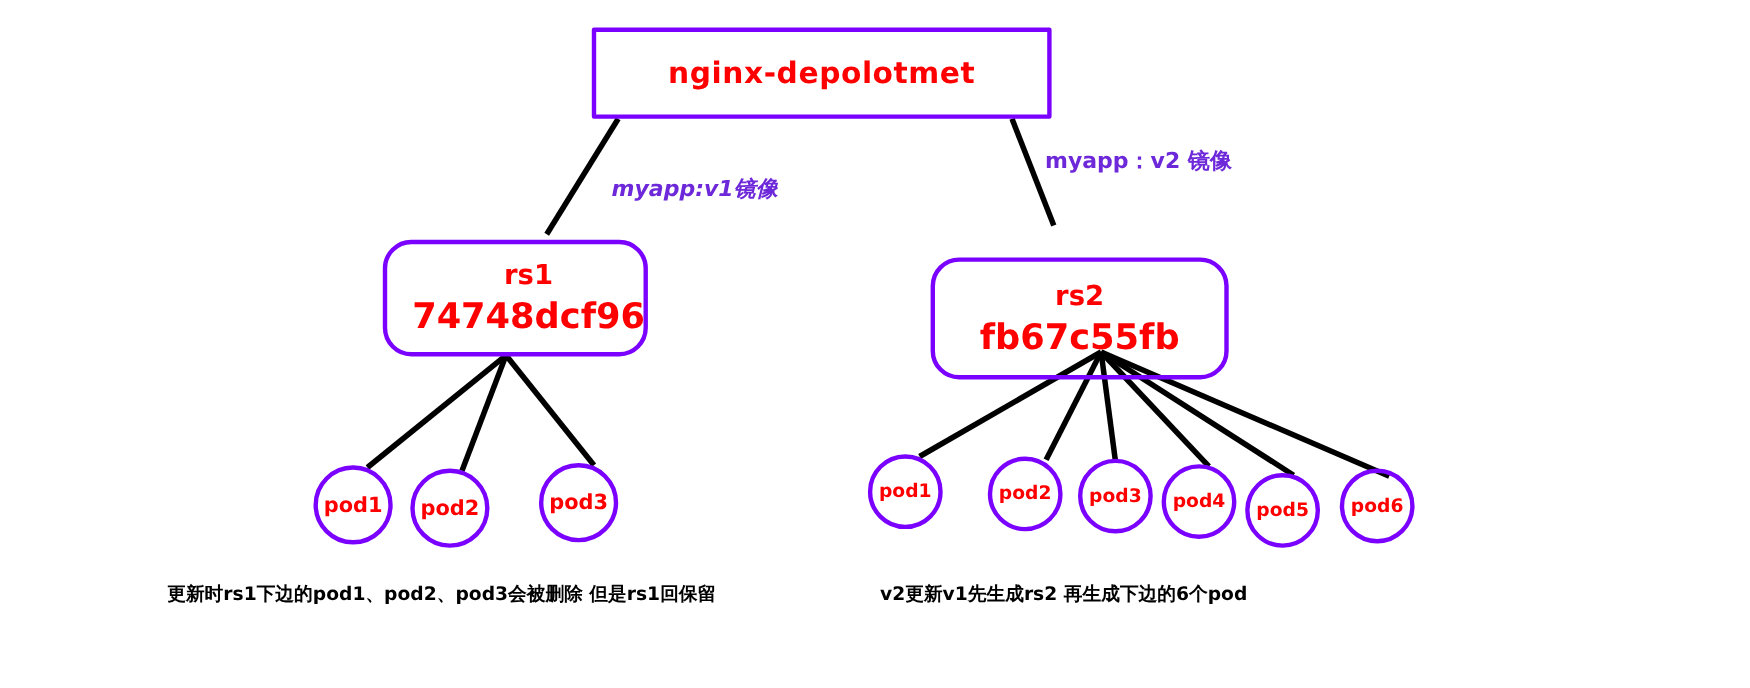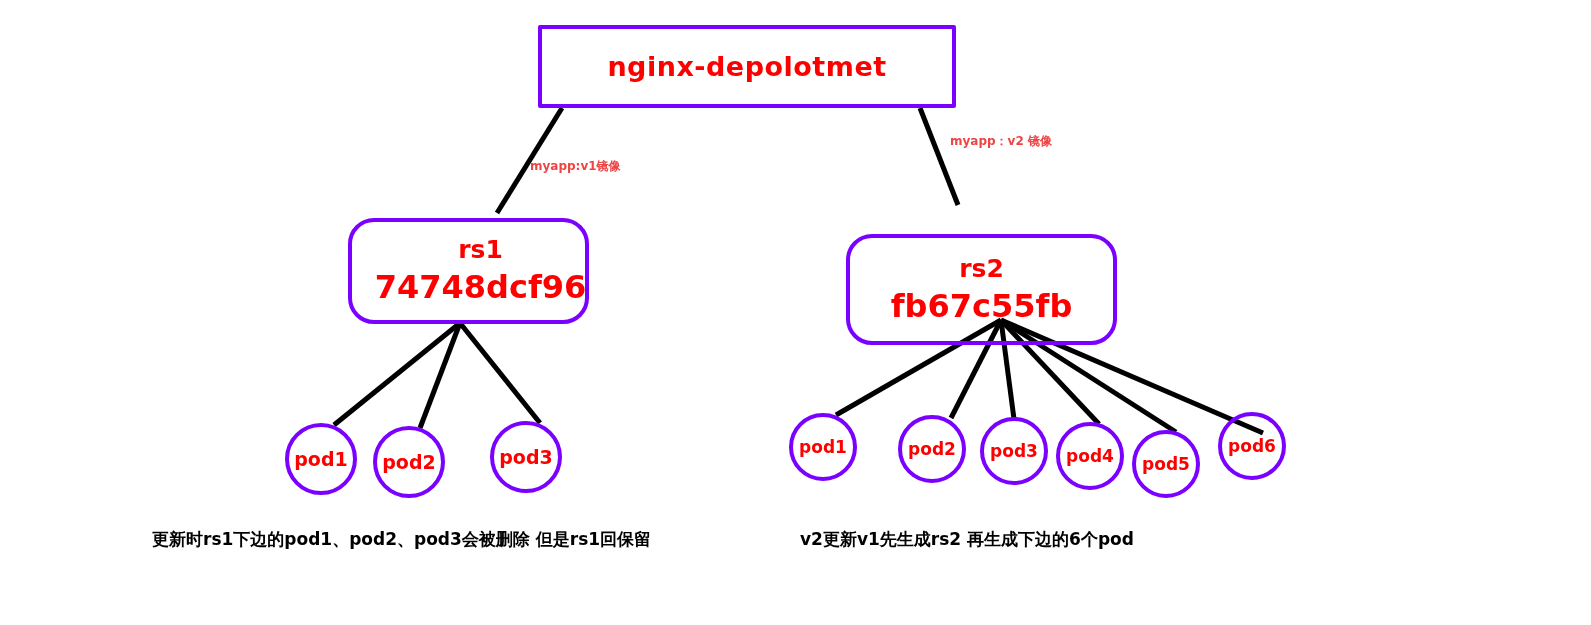--- a/index.html
+++ b/index.html
@@ -82,27 +82,27 @@
     height: 72px;
     font-size: 19px;
   }
   .pod-right {
     width: 68px;
     height: 68px;
     font-size: 17px;
   }
   .edge-label {
     position: absolute;
-    color: #ef4444;
+    color: #6d28d9;
     font-weight: bold;
-    font-size: 12px;
+    font-size: 20px;
     white-space: nowrap;
     text-align: right;
   }
-  #label-v1 { left: 530px; top: 158px; }
+  #label-v1 { left: 556px; top: 158px; font-style: italic; }
   #label-v2 { left: 950px; top: 133px; }
   .caption {
     position: absolute;
     color: #000000;
     font-weight: bold;
     font-size: 17px;
     white-space: nowrap;
   }
   #caption-left { left: 152px; top: 528px; }
   #caption-right { left: 800px; top: 528px; }
@@ -165,20 +165,20 @@
   </div>
   <div class="pod pod-right" style="left:980px; top:417px;">
     <span>pod3</span>
   </div>
   <div class="pod pod-right" style="left:1056px; top:422px;">
     <span>pod4</span>
   </div>
   <div class="pod pod-right" style="left:1132px; top:430px;">
     <span>pod5</span>
   </div>
-  <div class="pod pod-right" style="left:1218px; top:412px;">
+  <div class="pod pod-right" style="left:1218px; top:426px;">
     <span>pod6</span>
   </div>
 
   <div class="caption" id="caption-left">更新时rs1下边的pod1、pod2、pod3会被删除 但是rs1回保留</div>
   <div class="caption" id="caption-right">v2更新v1先生成rs2 再生成下边的6个pod</div>
 
 </div>
 
 </body></html>

